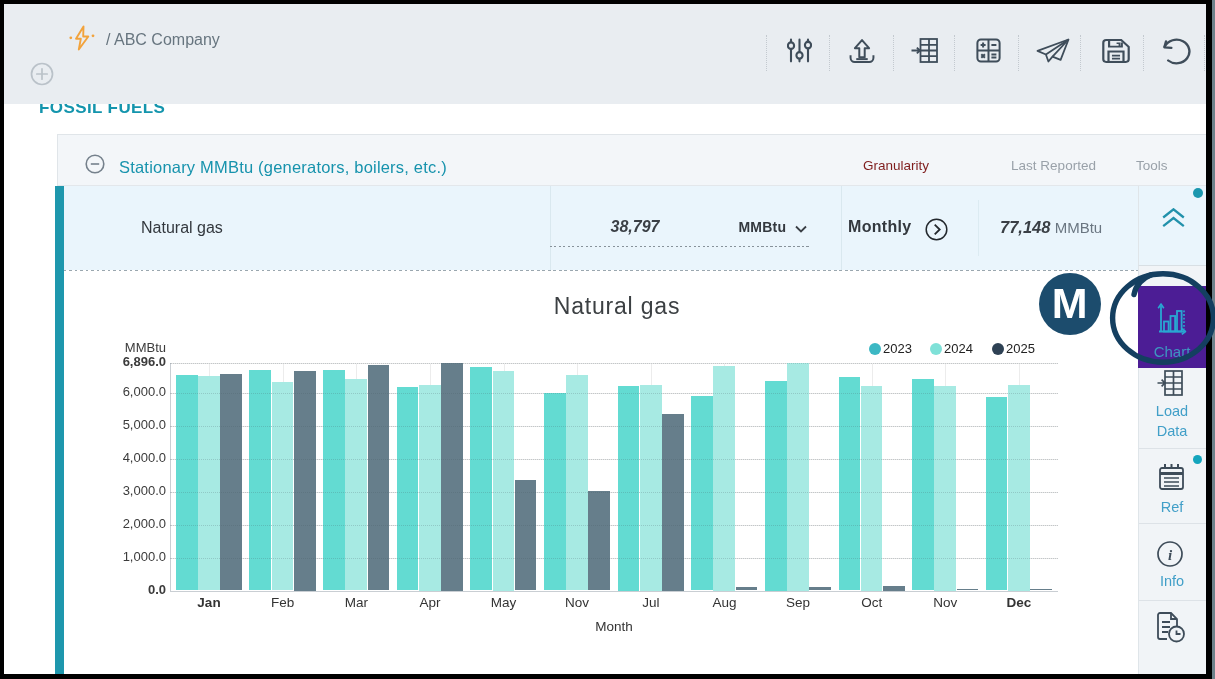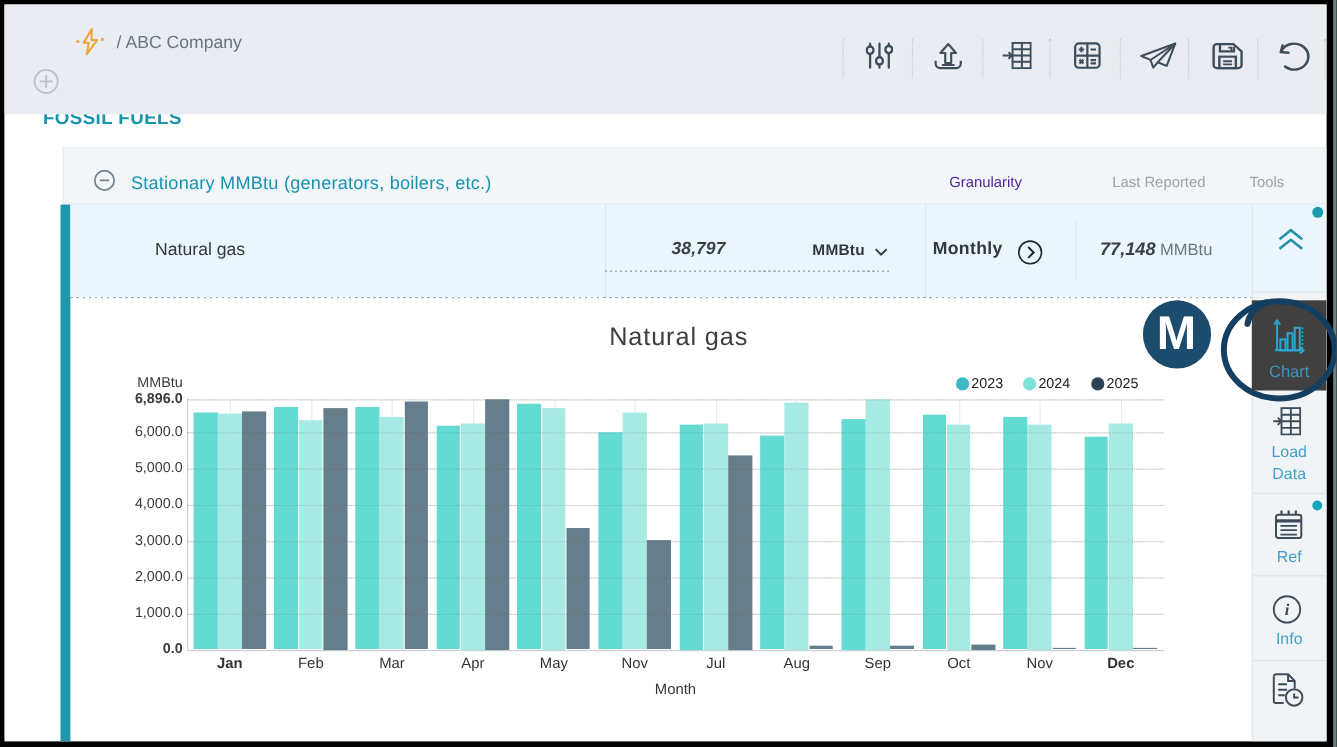--- a/index.html
+++ b/index.html
@@ -13,21 +13,21 @@
 #card { position:absolute; left:53px; top:130px; width:1149px; height:540px; border:1px solid #e0e5e9; border-right:none; border-bottom:none; }
 #chead { position:absolute; left:54px; top:131px; width:1148px; height:51px; background:#f3f6f9; border-bottom:1px solid #e3e7eb; }
 #accent { position:absolute; left:50.5px; top:182px; width:9px; height:488px; background:#1e97ad; }
 #row { position:absolute; left:59.5px; top:182px; width:1074.5px; height:84px; background:#eaf5fc; }
 #rowdash { position:absolute; left:59.5px; top:265.5px; width:1074.5px; height:1px; background:repeating-linear-gradient(90deg,#9aa7af 0,#9aa7af 2.5px,transparent 2.5px,transparent 5.5px); }
 #rowTools { position:absolute; left:1134px; top:182px; width:68px; height:80px; background:#eaf5fc; border-left:1px solid #dfe5e9; border-bottom:1px solid #d8dfe4; }
 #sbar { position:absolute; left:1134px; top:262px; width:68px; height:408px; background:#f1f4f7; border-left:1px solid #dfe5e9; }
 .slbl { position:absolute; width:68px; text-align:center; font-size:14.5px; color:#419fc8; }
 .ssep { position:absolute; left:1135px; width:67px; border-top:1px solid #dde2e7; }
 .sdot { position:absolute; width:9px; height:9px; border-radius:50%; background:#14a5bd; }
-#chartbtn { position:absolute; left:1134px; top:269px; width:68px; height:81.5px; background:#404040; }
+#chartbtn { position:absolute; left:1134px; top:282px; width:68px; height:81.5px; background:#4c1d95; }
 .bar { position:absolute; width:21.8px; }
 .c23 { background:#63dbd2; }
 .c24 { background:#a7eae3; }
 .c25 { background:#667e8b; }
 .gline { position:absolute; height:1px; background:#e7e7e7; }
 .vline { position:absolute; width:1px; background:#ececec; }
 .gdot { position:absolute; height:0; border-top:1px dotted rgba(70,85,95,0.22); z-index:3; }
 .ylab { position:absolute; font-size:13px; color:#3b3b3b; text-align:right; width:60px; }
 .xlab { position:absolute; font-size:13.5px; color:#333; text-align:center; width:60px; }
 .leg { position:absolute; font-size:13px; color:#222; }
@@ -116,21 +116,21 @@
 
   </div>
 
   <div id="card"></div>
   <div id="chead">
     <svg class="abs" style="left:27px;top:19px" width="20" height="20" viewBox="0 0 20 20">
         <circle cx="10" cy="10" r="8.8" fill="none" stroke="#75818c" stroke-width="1.6"></circle>
         <path d="M5.8 10h8.4" stroke="#75818c" stroke-width="1.6"></path>
       </svg>
     <div class="abs" style="left:61px;top:22.5px;font-size:16.5px;color:#1793ad;letter-spacing:0.2px;">Stationary MMBtu (generators, boilers, etc.)</div>
-    <div class="abs" style="left:798px;width:80px;top:23px;font-size:13.5px;color:#4c1d95;text-align:center;">Granularity</div>
+    <div class="abs" style="left:798px;width:80px;top:23px;font-size:13.5px;color:#7f1d1d;text-align:center;">Granularity</div>
     <div class="abs" style="left:948px;width:95px;top:23px;font-size:13.5px;color:#99a1a9;text-align:center;">Last Reported</div>
     <div class="abs" style="left:1078px;width:62px;top:23px;font-size:13.5px;color:#99a1a9;text-align:left;">Tools</div>
   </div>
   <div id="accent"></div>
 
   <div id="row">
     <div class="abs" style="left:77.5px;top:32.5px;font-size:16px;color:#33383e;">Natural gas</div>
     <div class="abs" style="left:486.5px;top:0;bottom:0;border-left:1px solid #d9e8ef;"></div>
     <div class="abs" style="left:486.5px;width:259px;top:60px;height:1px;background:repeating-linear-gradient(90deg,#87929a 0,#87929a 2px,transparent 2px,transparent 4.5px);"></div>
     <div class="abs" style="left:511.5px;width:120px;top:32px;font-size:16px;font-weight:bold;font-style:italic;color:#3a3f45;text-align:center;">38,797</div>

